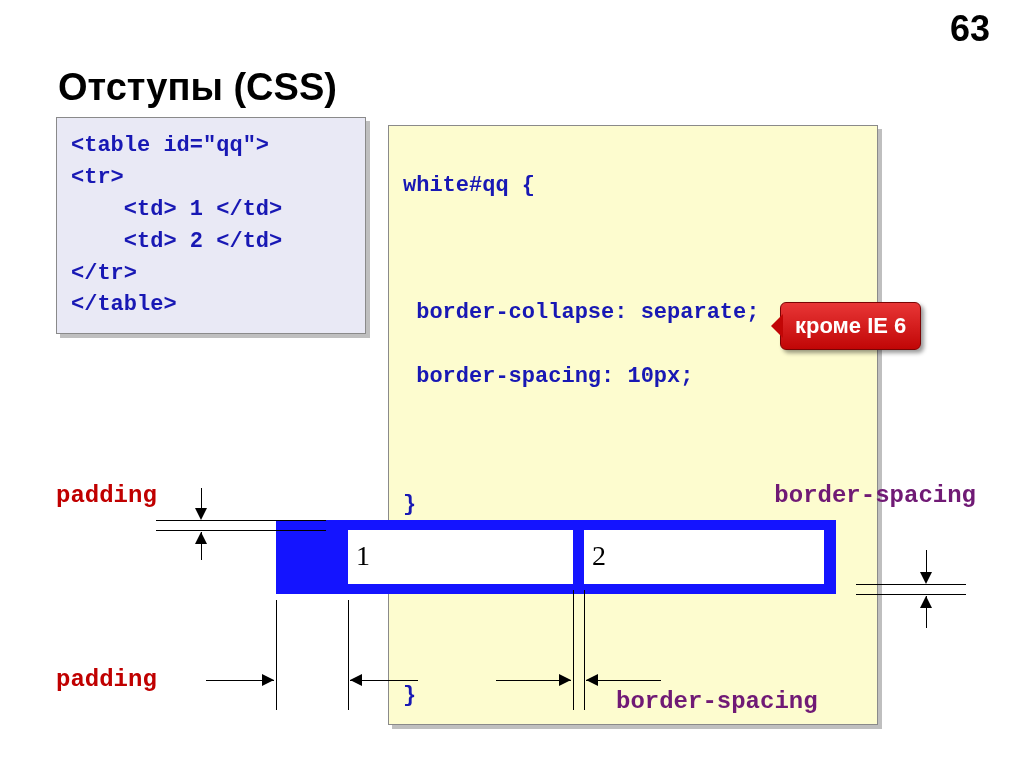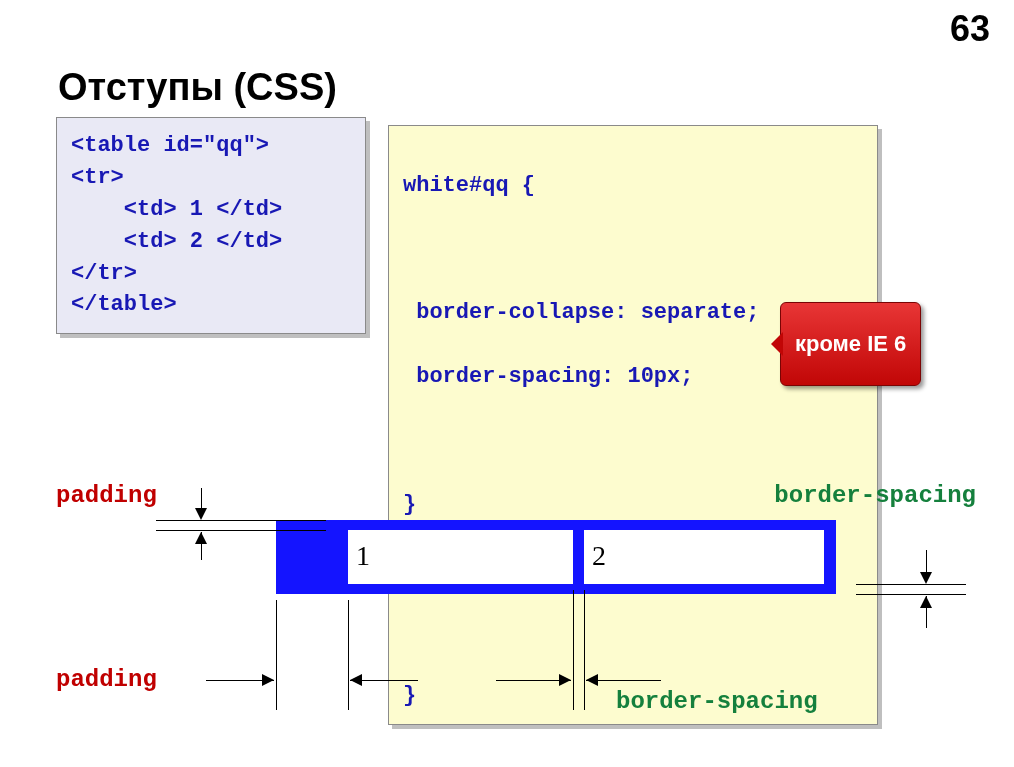--- a/index.html
+++ b/index.html
@@ -61,21 +61,21 @@
   .callout {
     position: absolute;
     top: 302px;
     left: 780px;
     background: linear-gradient(#e83636,#c10606);
     color: #fff;
     border: 1px solid #7a0404;
     border-radius: 6px;
     font-size: 22px;
     font-weight: bold;
-    padding: 28px 14px;
+    padding: 10px 14px;
     box-shadow: 3px 3px 4px rgba(0,0,0,.4);
   }
   .callout::before {
     content: "";
     position: absolute;
     left: -22px;
     top: 50%;
     transform: translateY(-50%);
     border: 12px solid transparent;
     border-right-color: #c10606;
@@ -111,21 +111,21 @@
   .cell1 { left: 72px; width: 225px; }
   .cell2 { left: 308px; width: 240px; }
 
   .lbl {
     position: absolute;
     font-family: "Courier New", monospace;
     font-size: 24px;
     font-weight: bold;
   }
   .lbl-red { color: #c00000; }
-  .lbl-blue { color: #15803d; }
+  .lbl-blue { color: #701a75; }
 
   
   .hline { position:absolute; height:1px; background:#000; }
   .vline { position:absolute; width:1px; background:#000; }
 
   
   .arr { position:absolute; width:0; height:0; }
   .arr-up { border-left:6px solid transparent; border-right:6px solid transparent; border-bottom:12px solid #000; }
   .arr-down { border-left:6px solid transparent; border-right:6px solid transparent; border-top:12px solid #000; }
   .arr-left { border-top:6px solid transparent; border-bottom:6px solid transparent; border-right:12px solid #000; }

